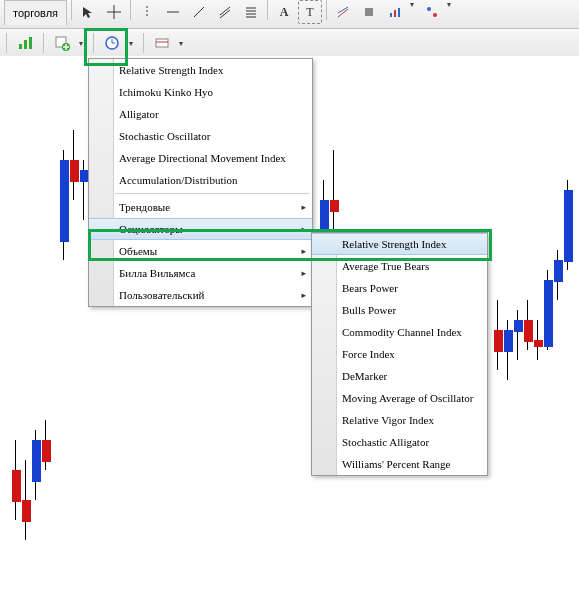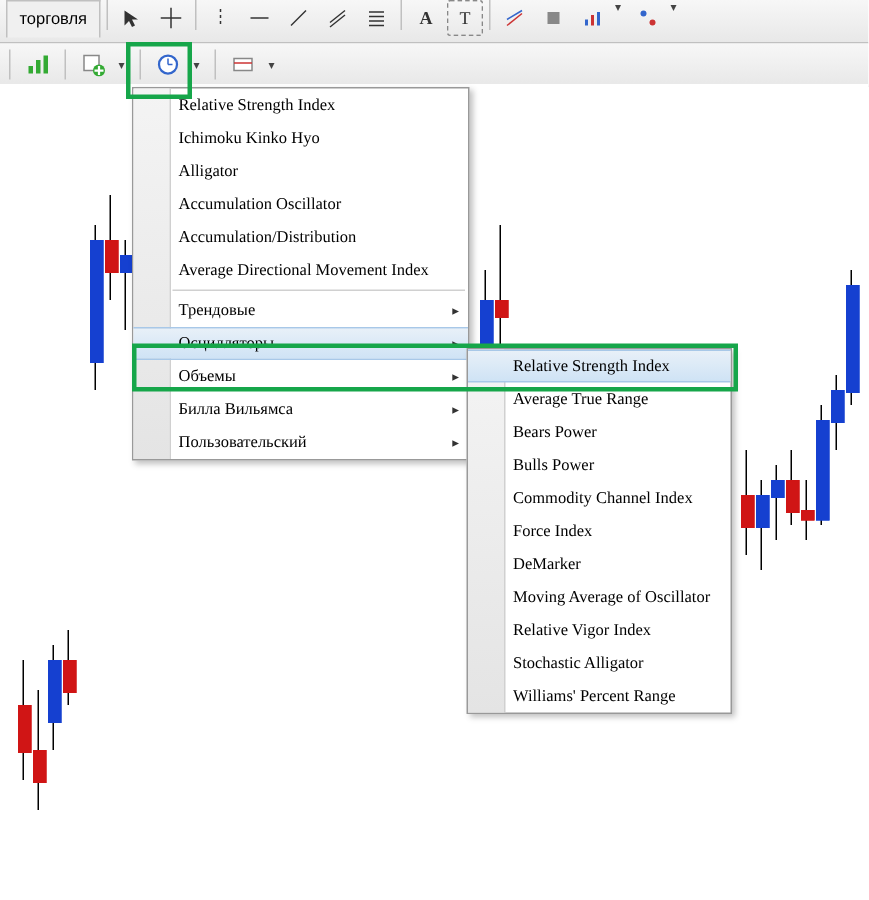--- a/index.html
+++ b/index.html
@@ -326,35 +326,35 @@
       <div class="wick" style="top: 0px; height: 90px;"></div>
       <div class="body" style="top: 10px; height: 70px;"></div>
     </div>
   </div>
 
 <div class="menu1" id="menu1">
   <div class="menu-gutter"></div>
 <div class="menu-item">Relative Strength Index</div>
     <div class="menu-item">Ichimoku Kinko Hyo</div>
     <div class="menu-item">Alligator</div>
-    <div class="menu-item">Accumulation Oscillator</div>
+    <div class="menu-item">Stochastic Oscillator</div>
+    <div class="menu-item">Average Directional Movement Index</div>
     <div class="menu-item">Accumulation/Distribution</div>
-    <div class="menu-item">Average Directional Movement Index</div>
     <div class="menu-sep"></div>
     <div class="menu-item">Трендовые<span class="submenu-arrow">▸</span></div>
     <div class="menu-item hover">Осцилляторы<span class="submenu-arrow">▸</span></div>
     <div class="menu-item">Объемы<span class="submenu-arrow">▸</span></div>
     <div class="menu-item">Билла Вильямса<span class="submenu-arrow">▸</span></div>
     <div class="menu-item">Пользовательский<span class="submenu-arrow">▸</span></div>
   </div>
 
 <div class="menu2" id="menu2">
   <div class="menu-gutter"></div>
 <div class="menu-item hover">Relative Strength Index</div>
-    <div class="menu-item">Average True Range</div>
+    <div class="menu-item">Average True Bears</div>
     <div class="menu-item">Bears Power</div>
     <div class="menu-item">Bulls Power</div>
     <div class="menu-item">Commodity Channel Index</div>
     <div class="menu-item">Force Index</div>
     <div class="menu-item">DeMarker</div>
     <div class="menu-item">Moving Average of Oscillator</div>
     <div class="menu-item">Relative Vigor Index</div>
     <div class="menu-item">Stochastic Alligator</div>
     <div class="menu-item">Williams' Percent Range</div>
   </div>

